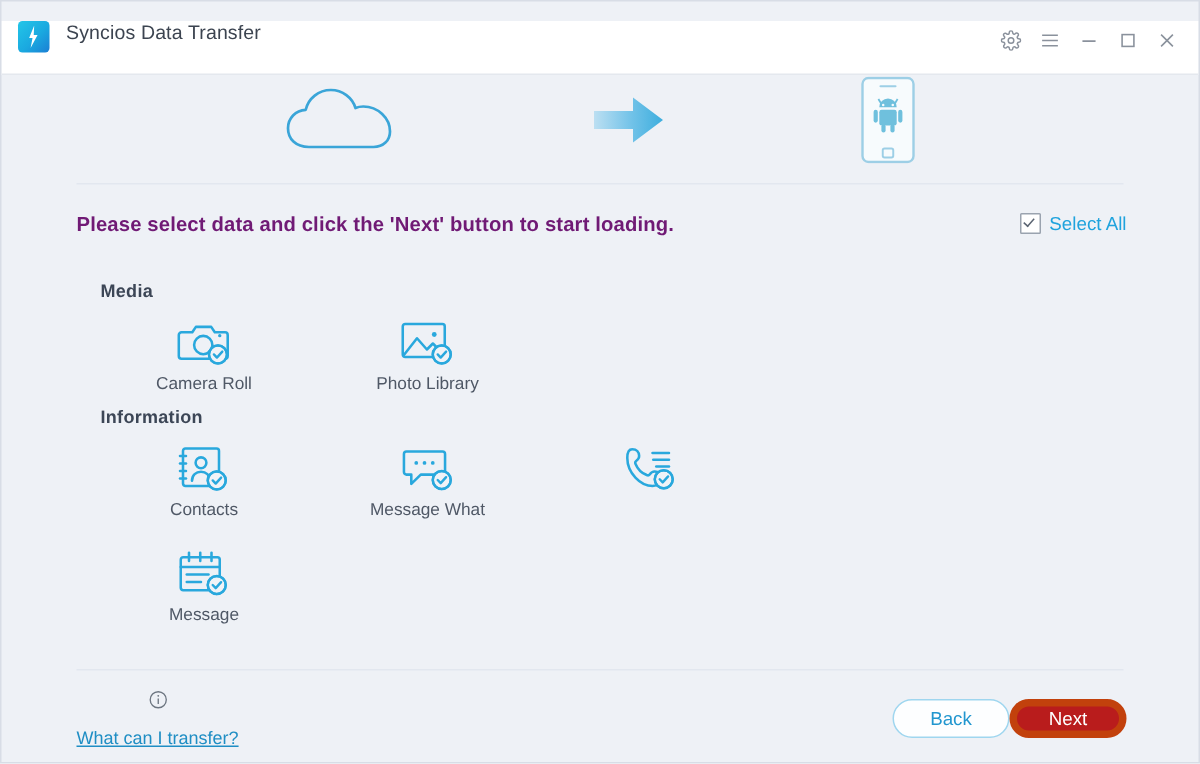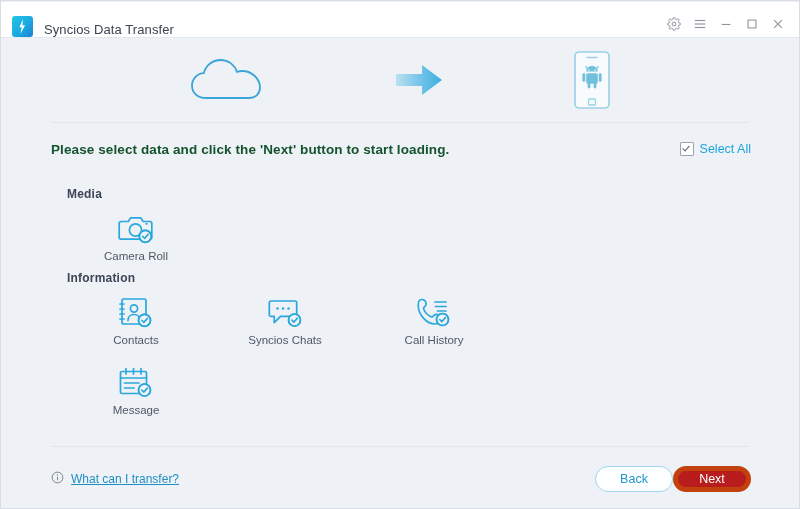--- a/index.html
+++ b/index.html
@@ -21,27 +21,27 @@
     height: 509px;
     background: #eef1f6;
     box-sizing: border-box;
     border: 1px solid #d8dde6;
     overflow: hidden;
   }
 
   
   .titlebar {
     position: absolute;
-    left: 0; top: 1px;
+    left: 0; top: 13px;
     width: 798px;
     height: 36px;
     background: #ffffff;
     border-bottom: 1px solid #e4e8ee;
     display: flex;
-    align-items: flex-end;
+    align-items: flex-start;
     box-sizing: border-box;
   }
   .logo {
     margin-left: 11px;
     width: 21px; height: 21px;
     border-radius: 3px;
     background: linear-gradient(135deg, #23c6e8 0%, #1aa9e0 55%, #1b7fd4 100%);
     position: relative;
     flex: none;
   }
@@ -108,21 +108,21 @@
     left: 50px; top: 135px;
     width: 700px;
     height: 26px;
     display: flex;
     align-items: center;
     justify-content: space-between;
   }
   .instruct {
     font-size: 13.5px;
     font-weight: bold;
-    color: #14532d;
+    color: #701a75;
     letter-spacing: .1px;
   }
   .select-all {
     display: flex;
     align-items: flex-end;
     gap: 6px;
     cursor: pointer;
   }
   .checkbox {
     width: 12px; height: 12px;
@@ -195,20 +195,21 @@
     height: 32px;
     display: flex;
     align-items: center;
     justify-content: space-between;
   }
   .help-link {
     display: flex;
     align-items: center;
     gap: 7px;
     cursor: pointer;
+    flex-direction: column;
   }
   .help-text {
     font-size: 12px;
     color: #1f8ec4;
     text-decoration: underline;
   }
   .btns { display: flex; align-items: center; gap: 0; justify-content: flex-end; }
   .btn {
     height: 26px;
     border-radius: 13px;
@@ -343,20 +344,33 @@
             <circle cx="18.5" cy="18" r="6.1"></circle>
             <circle cx="29.5" cy="11.8" r="1.1" fill="#29a8dd" stroke="none"></circle>
             <circle cx="28.3" cy="24.3" r="6" fill="#f0f3f7"></circle>
             <circle cx="28.3" cy="24.3" r="6" stroke-width="1.5"></circle>
             <path d="M25.6 24.3 l2 2.1 l3.6-4" stroke-width="1.6"></path>
           </svg>
         </div>
         <div class="lbl">Camera Roll</div>
       </div>
 
+      <div class="item col1">
+        <div class="ic">
+          <svg width="38" height="32" viewBox="0 0 38 32" fill="none" stroke="#29a8dd" stroke-width="1.7" stroke-linecap="round" stroke-linejoin="round">
+            <rect x="2.5" y="4" width="28" height="22" rx="1.6"></rect>
+            <circle cx="23.5" cy="11" r="1.6" fill="#29a8dd" stroke="none"></circle>
+            <path d="M3.4 24.5 L12 13.5 L18.6 21 L22.6 17 L30 24.5"></path>
+            <circle cx="28.5" cy="24.3" r="6" fill="#f0f3f7"></circle>
+            <circle cx="28.5" cy="24.3" r="6" stroke-width="1.5"></circle>
+            <path d="M25.8 24.3 l2 2.1 l3.6-4" stroke-width="1.6"></path>
+          </svg>
+        </div>
+        <div class="lbl">Photo Library</div>
+      </div>
 
     </div>
   </div>
 
   <div class="section" id="sec-info">
     <div class="section-title">Information</div>
     <div class="items">
 
       <div class="item col0">
         <div class="ic">
@@ -382,39 +396,38 @@
             <path d="M5 5 h24 a1.7 1.7 0 0 1 1.7 1.7 v12 a1.7 1.7 0 0 1-1.7 1.7 H14.5 L8.2 26.6 V20.4 H5
                      A1.7 1.7 0 0 1 3.3 18.7 V6.7 A1.7 1.7 0 0 1 5 5 Z"></path>
             <circle cx="11.5" cy="12.6" r="1.25" fill="#29a8dd" stroke="none"></circle>
             <circle cx="17" cy="12.6" r="1.25" fill="#29a8dd" stroke="none"></circle>
             <circle cx="22.5" cy="12.6" r="1.25" fill="#29a8dd" stroke="none"></circle>
             <circle cx="28.5" cy="24" r="6" fill="#f0f3f7"></circle>
             <circle cx="28.5" cy="24" r="6" stroke-width="1.5"></circle>
             <path d="M25.8 24 l2 2.1 l3.6-4" stroke-width="1.6"></path>
           </svg>
         </div>
-        <div class="lbl">Syncios Chats</div>
+        <div class="lbl">Message What</div>
       </div>
 
       <div class="item col2">
         <div class="ic">
           <svg width="38" height="32" viewBox="0 0 38 32" fill="none" stroke="#29a8dd" stroke-width="1.7" stroke-linecap="round" stroke-linejoin="round">
             <path d="M6.5 3.5 c3 0 4.5 2 4.6 4.4 c.1 1.9-1 2.7-2 3.4 c-.7.5-.8 1.1-.4 2
                      c1.3 3.2 4.2 6.1 7.4 7.4 c.9.4 1.5.3 2-.4 c.7-1 1.5-2.1 3.4-2
                      c2.4.1 4.4 1.6 4.4 4.6 c0 3-2.6 5.1-5.8 5.1 C12 28 3.2 19.2 3.2 9.3
                      C3.2 6.1 3.5 3.5 6.5 3.5 Z"></path>
             <line x1="20" y1="6" x2="31" y2="6"></line>
             <line x1="20.5" y1="10.5" x2="31" y2="10.5"></line>
             <line x1="22.5" y1="15" x2="31" y2="15"></line>
             <circle cx="27.5" cy="23.5" r="6" fill="#f0f3f7"></circle>
             <circle cx="27.5" cy="23.5" r="6" stroke-width="1.5"></circle>
             <path d="M24.8 23.5 l2 2.1 l3.6-4" stroke-width="1.6"></path>
           </svg>
         </div>
-        <div class="lbl">Call History</div>
       </div>
 
     </div>
   </div>
 
   <div class="section" id="sec-other">
     <div class="items">
 
       <div class="item col0">
         <div class="ic">

